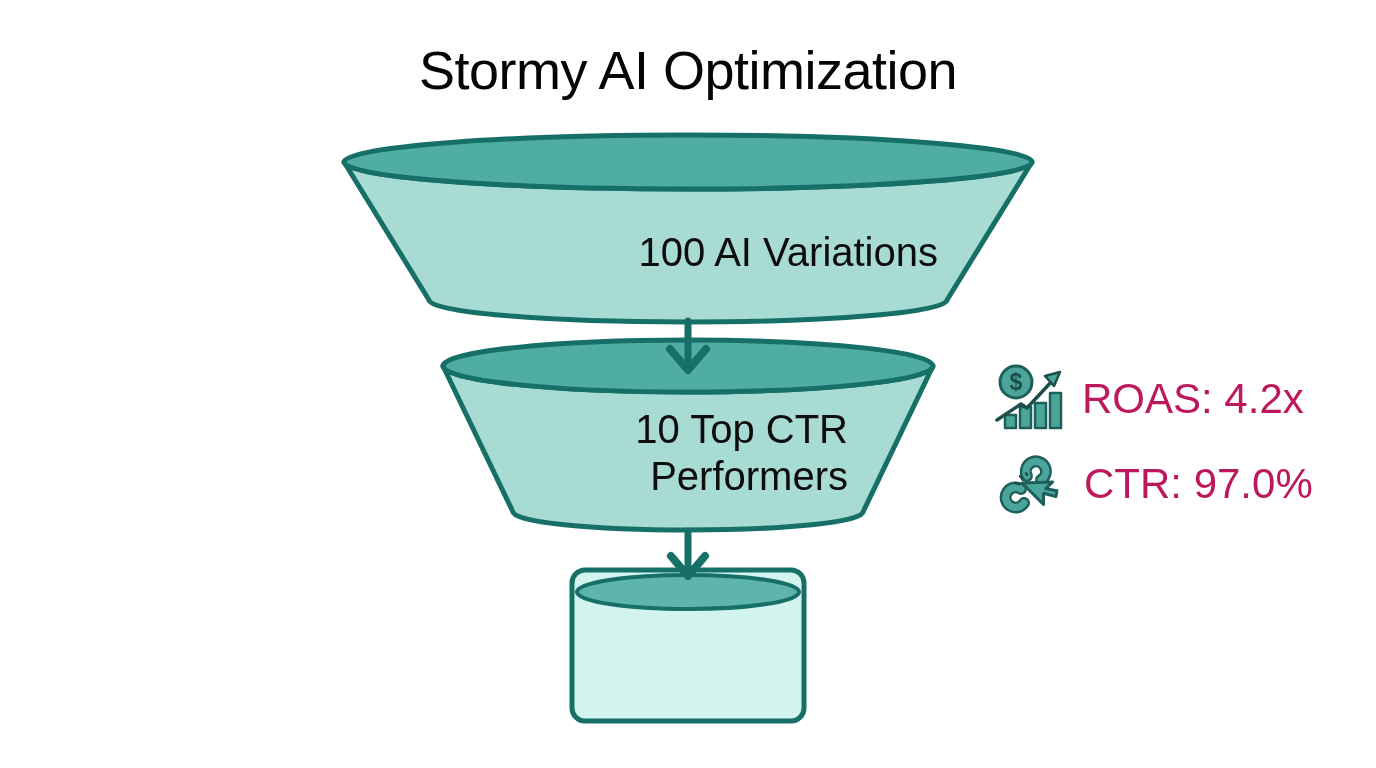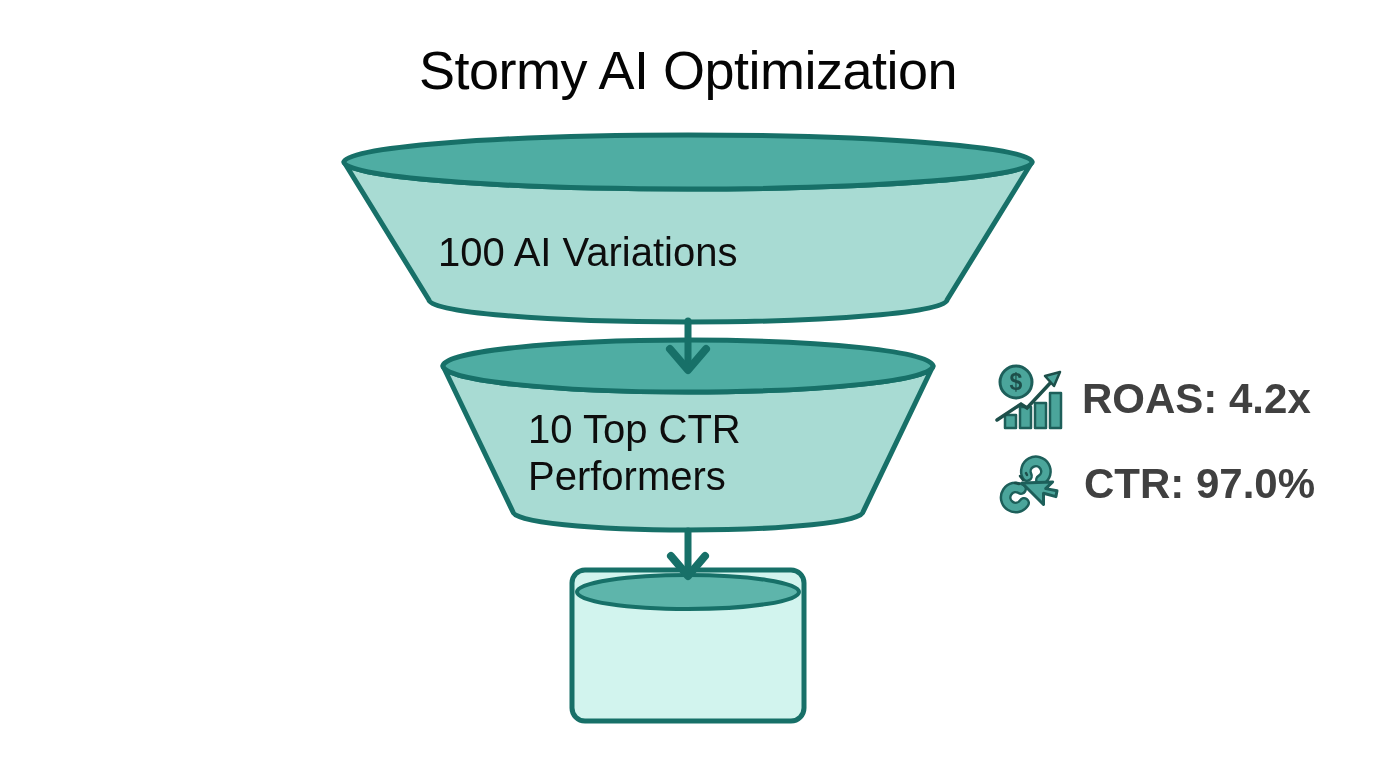--- a/index.html
+++ b/index.html
@@ -22,41 +22,41 @@
     text-align:center;
     font-size:54px;
     font-weight:400;
     letter-spacing:-0.5px;
     color:#050505;
     line-height:56px;
     margin:0;
   }
   .stage-label{
     position:absolute;
-    text-align:left;
+    text-align:right;
     color:#0d0d0d;
     font-size:40px;
     font-weight:400;
     line-height:47px;
   }
   .stage-label.s1{ left:438px; top:229px; width:500px; }
   .stage-label.s2{ left:528px; top:406px; width:320px; }
   .stage-label.s3{ left:578px; top:610px; width:220px; }
   .metric-row{
     position:absolute;
     display:flex;
     align-items:center;
     gap:16px;
   }
   .metric-row.roas{ left:994px; top:364px; height:70px; }
   .metric-row.ctr{ left:996px; top:450px; height:68px; }
   .metric-text{
     font-size:42px;
-    color:#404040;
-    font-weight:700;
+    color:#be185d;
+    font-weight:400;
     white-space:nowrap;
   }
   .metric-icon{ display:block; }
 </style>
 </head>
 <body>
 
 <div class="canvas">
 
   <svg class="shapes" viewBox="0 0 1376 768" aria-hidden="true">

